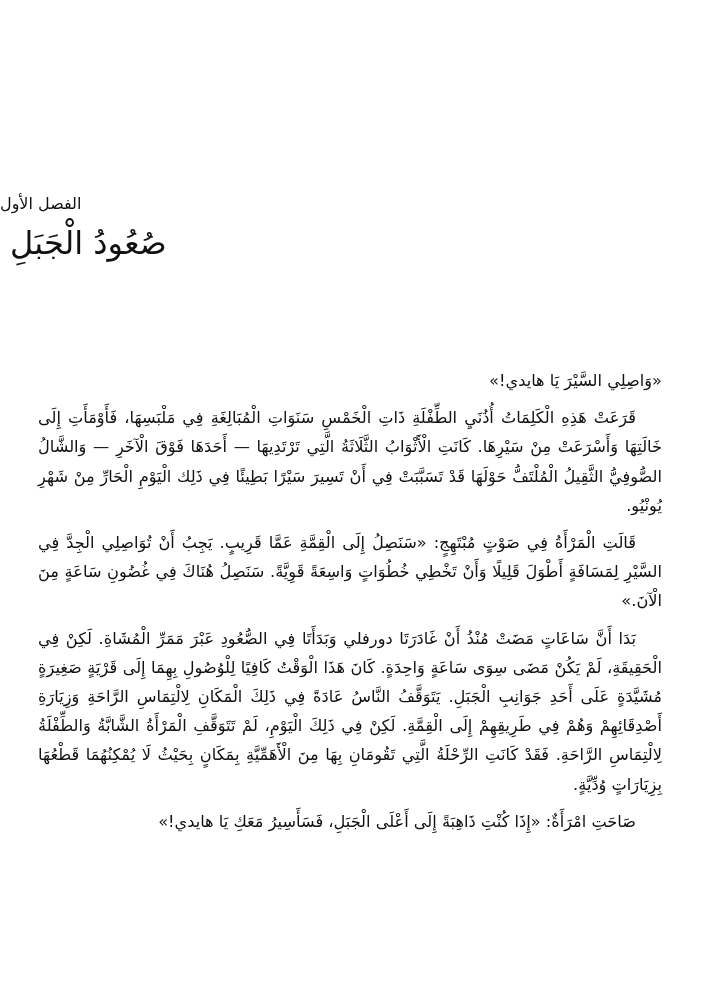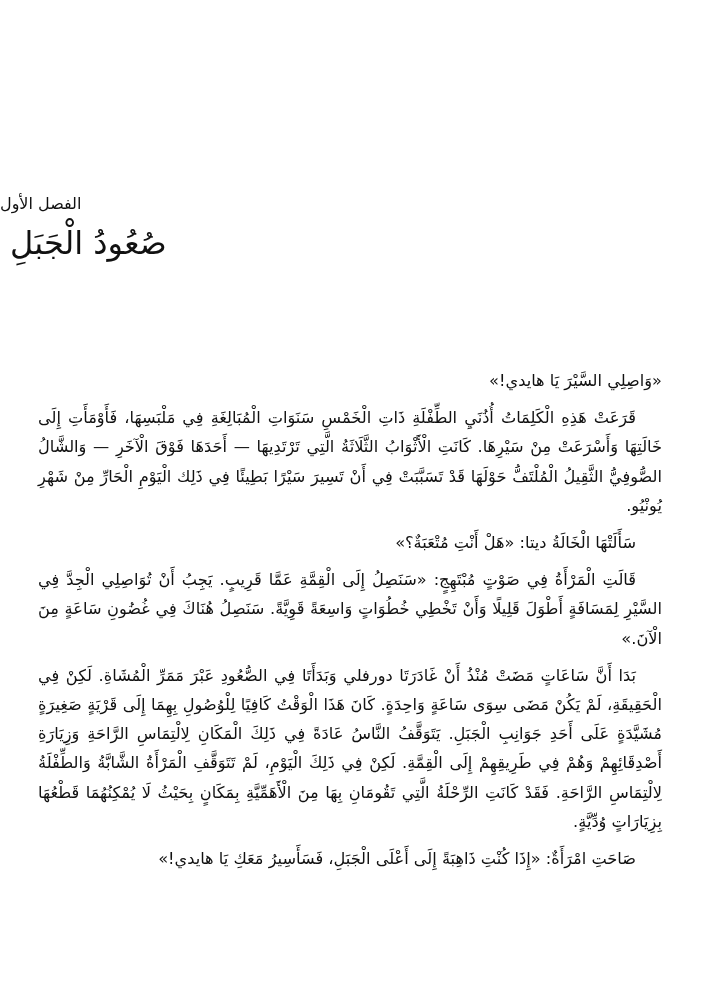--- a/index.html
+++ b/index.html
@@ -68,18 +68,17 @@
 </head>
 <body>
 
 <div class="page">
   <div class="chapter-label">الفصل الأول</div>
   <h1 class="chapter-title" style="margin:0;">صُعُودُ الْجَبَلِ</h1>
 
   <div class="body-text">
     <p class="noindent">«وَاصِلِي السَّيْرَ يَا هايدي!»</p>
     <p class="indent">قَرَعَتْ هَذِهِ الْكَلِمَاتُ أُذُنَيِ الطِّفْلَةِ ذَاتِ الْخَمْسِ سَنَوَاتِ الْمُبَالِغَةِ فِي مَلْبَسِهَا، فَأَوْمَأَتِ إِلَى خَالَتِهَا وَأَسْرَعَتْ مِنْ سَيْرِهَا. كَانَتِ الْأَثْوَابُ الثَّلَاثَةُ الَّتِي تَرْتَدِيهَا — أَحَدَهَا فَوْقَ الْآخَرِ — وَالشَّالُ الصُّوفِيُّ الثَّقِيلُ الْمُلْتَفُّ حَوْلَهَا قَدْ تَسَبَّبَتْ فِي أَنْ تَسِيرَ سَيْرًا بَطِيئًا فِي ذَلِك الْيَوْمِ الْحَارِّ مِنْ شَهْرِ يُونْيُو.</p>
-    <p class="indent">سَأَلَتْهَا الْخَالَةُ ديتا: «هَلْ أَنْتِ مُتْعَبَةٌ؟»</p>
     <p class="indent">قَالَتِ الْمَرْأَةُ فِي صَوْتٍ مُبْتَهِجٍ: «سَنَصِلُ إِلَى الْقِمَّةِ عَمَّا قَرِيبٍ. يَجِبُ أَنْ تُوَاصِلِي الْجِدَّ فِي السَّيْرِ لِمَسَافَةٍ أَطْوَلَ قَلِيلًا وَأَنْ تَخْطِي خُطُوَاتٍ وَاسِعَةً قَوِيَّةً. سَنَصِلُ هُنَاكَ فِي غُضُونِ سَاعَةٍ مِنَ الْآنَ.»</p>
     <p class="indent">بَدَا أَنَّ سَاعَاتٍ مَضَتْ مُنْذُ أَنْ غَادَرَتَا دورفلي وَبَدَأَتَا فِي الصُّعُودِ عَبْرَ مَمَرِّ الْمُشَاةِ. لَكِنْ فِي الْحَقِيقَةِ، لَمْ يَكُنْ مَضَى سِوَى سَاعَةٍ وَاحِدَةٍ. كَانَ هَذَا الْوَقْتُ كَافِيًا لِلْوُصُولِ بِهِمَا إِلَى قَرْيَةٍ صَغِيرَةٍ مُشَيَّدَةٍ عَلَى أَحَدِ جَوَانِبِ الْجَبَلِ. يَتَوَقَّفُ النَّاسُ عَادَةً فِي ذَلِكَ الْمَكَانِ لِالْتِمَاسِ الرَّاحَةِ وَزِيَارَةِ أَصْدِقَائِهِمْ وَهُمْ فِي طَرِيقِهِمْ إِلَى الْقِمَّةِ. لَكِنْ فِي ذَلِكَ الْيَوْمِ، لَمْ تَتَوَقَّفِ الْمَرْأَةُ الشَّابَّةُ وَالطِّفْلَةُ لِالْتِمَاسِ الرَّاحَةِ. فَقَدْ كَانَتِ الرِّحْلَةُ الَّتِي تَقُومَانِ بِهَا مِنَ الْأَهَمِّيَّةِ بِمَكَانٍ بِحَيْثُ لَا يُمْكِنُهُمَا قَطْعُهَا بِزِيَارَاتٍ وُدِّيَّةٍ.</p>
     <p class="indent">صَاحَتِ امْرَأَةٌ: «إِذَا كُنْتِ ذَاهِبَةً إِلَى أَعْلَى الْجَبَلِ، فَسَأَسِيرُ مَعَكِ يَا هايدي!»</p>
   </div>
 </div>
 
 </body></html>

